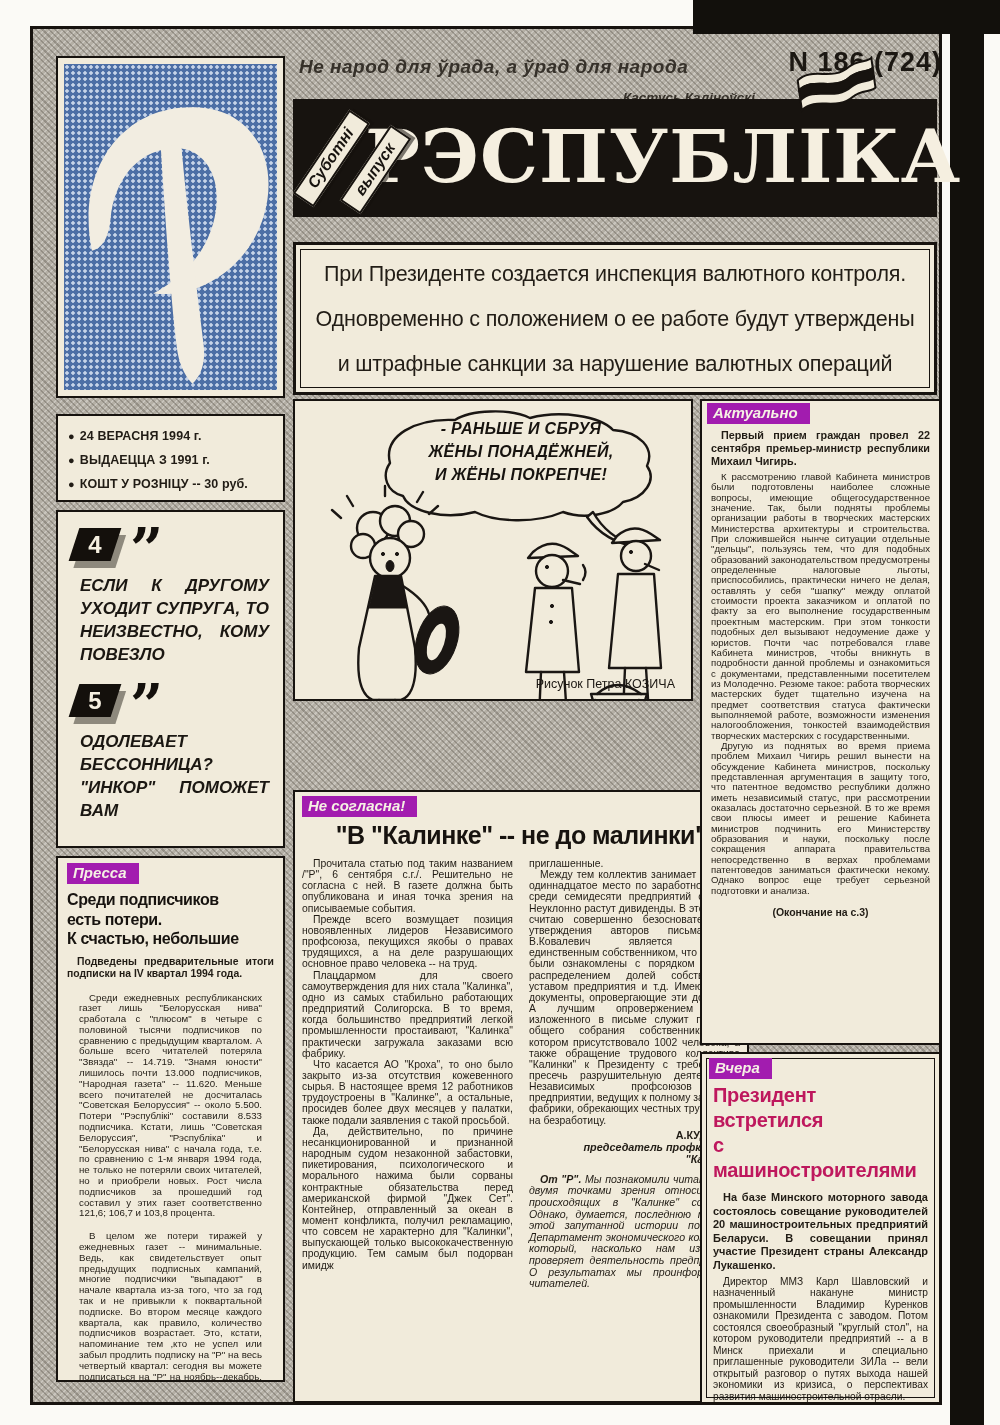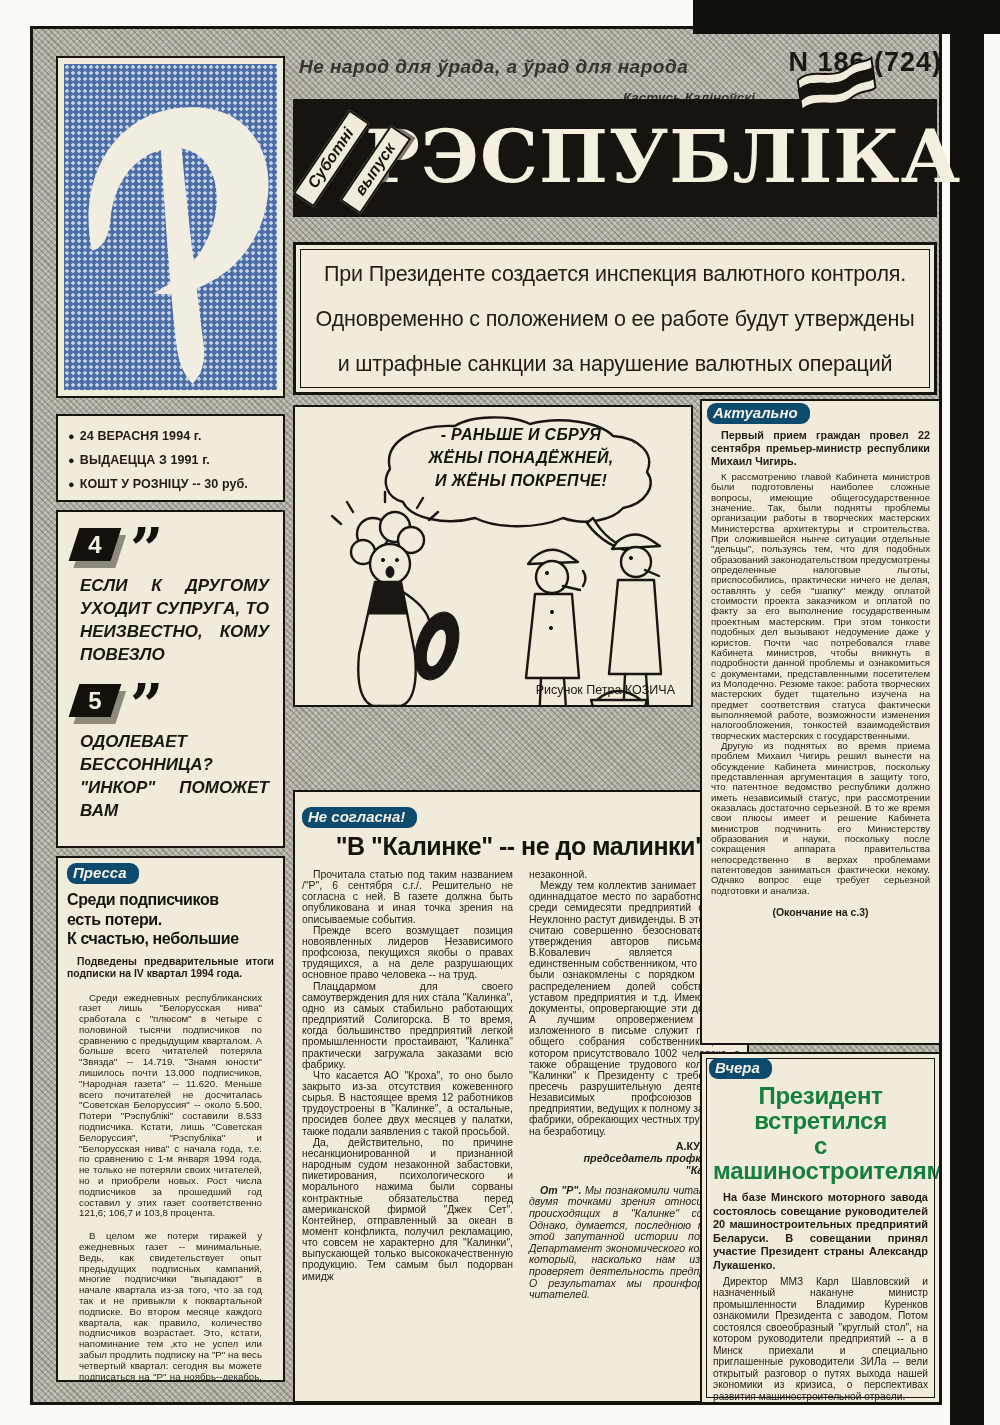--- a/index.html
+++ b/index.html
@@ -42,57 +42,57 @@
   
   .teasers{left:56px;top:510px;width:229px;height:338px;padding:12px 8px 0 10px;}
   .badge-row{position:relative;height:44px;margin-bottom:6px;}
   .badge{position:absolute;left:6px;top:4px;width:42px;height:33px;}
   .badge .sh{position:absolute;inset:0;background:#8e897d;transform:skewX(-18deg) translate(7px,7px);}
   .badge .bg{position:absolute;inset:0;background:#14100c;transform:skewX(-18deg);}
   .badge .num{position:absolute;inset:0;color:#f5efe0;font-weight:bold;font-size:24px;line-height:33px;text-align:center;}
   .quote{position:absolute;left:62px;top:-4px;font-family:"DejaVu Serif",serif;font-weight:bold;font-size:58px;line-height:58px;color:#14100c;}
   .teaser-text{font-size:17px;font-weight:bold;font-style:italic;line-height:23px;text-align:justify;margin:6px 6px 14px 12px;color:#1b1712;}
   
-  .slabel{display:inline-block;background:#0c4a6e;color:#f6f1e4;font-style:italic;font-weight:bold;font-size:15px;padding:1px 12px 3px 6px;border-radius:9px;}
+  .slabel{display:inline-block;background:#a21caf;color:#f6f1e4;font-style:italic;font-weight:bold;font-size:15px;padding:1px 12px 3px 6px;}
   
   .pressa{left:56px;top:856px;width:229px;height:526px;padding:5px 9px;}
   .disp{font-weight:bold;color:#17130f;letter-spacing:-.4px;}
   .pressa-headline{font-size:16px;line-height:19.5px;margin-top:6px;}
   .pressa-lead{font-size:10.4px;font-weight:bold;line-height:12.5px;margin-top:7px;text-align:justify;text-indent:10px;}
   .pressa-body p{margin:12px;font-size:9.7px;line-height:10.8px;text-align:justify;text-indent:10px;}
   .pressa-body{margin-top:3px;}
   .sig-right{text-align:right;font-weight:bold;font-style:italic;font-size:10.5px;margin-top:4px;}
   
-  .cartoon{left:293px;top:399px;width:400px;height:302px;border-width:2px;margin-top:6px;}
+  .cartoon{left:293px;top:399px;width:400px;height:302px;border-width:2px;}
   .cartoon svg{position:absolute;left:0;top:6px;width:396px;height:332px;}
   .bubble-text{position:absolute;left:78px;top:16px;width:296px;text-align:center;font-weight:bold;font-style:italic;
     font-size:16px;line-height:23px;color:#17130f;letter-spacing:.3px;}
   .cartoon-caption{position:absolute;right:16px;bottom:8px;font-weight:normal;font-size:12.5px;color:#1b1712;}
   
-  .kalinka{left:293px;top:790px;width:456px;height:613px;padding:15px 7px;}
+  .kalinka{left:293px;top:790px;width:456px;height:613px;padding:4px 7px;}
   .kalinka-headline{text-align:center;font-size:25px;line-height:28px;margin-top:4px;letter-spacing:-.5px;}
   .cols{display:flex;gap:16px;margin-top:9px;}
   .col{flex:1;min-width:0;}
   .col p{margin:0;font-size:10.4px;line-height:11.15px;text-align:justify;text-indent:11px;}
   .k-sig{text-align:right;font-size:10.8px;font-weight:bold;margin-top:3px;}
   .k-sig .t{font-style:italic;}
   .k-note{margin-top:9px !important;font-style:italic;font-size:10.6px !important;line-height:11.6px !important;}
   .k-note b{font-style:italic;}
   
   .aktualno{left:700px;top:399px;width:241px;height:646px;padding:0 9px 4px;}
   .aktualno .slabel,.vchera .slabel{position:relative;left:-4px;top:2px;}
   .akt-headline{text-align:right;font-size:20px;line-height:25px;margin-top:5px;padding-right:2px;}
   .akt-lead{font-size:10.8px;font-weight:bold;line-height:13px;margin-top:7px;text-align:justify;text-indent:10px;}
   .akt-body p{margin:0;font-size:9.6px;line-height:10.35px;text-align:justify;text-indent:10px;}
   .akt-body{margin-top:4px;}
   .akt-cont{text-align:center;font-weight:bold;font-size:10.5px;margin-top:10px;}
   
   .vchera{left:700px;top:1052px;width:241px;height:352px;padding:2px 11px;}
   .vchera-inner-border{position:absolute;inset:4px;border:1.5px solid #17130f;pointer-events:none;}
-  .vch-headline{text-align:center;font-size:24px;line-height:25px;margin-top:6px;color:#15803d;letter-spacing:-.3px;}
+  .vch-headline{font-size:20px;line-height:25px;margin-top:6px;color:#be185d;letter-spacing:-.3px;}
   .vch-lead{font-size:11px;font-weight:bold;line-height:13.6px;margin-top:8px;text-align:justify;text-indent:10px;}
   .vch-body{margin:3px 0 0;font-size:10.2px;line-height:11.5px;text-align:justify;text-indent:10px;}
   .ink{stroke:#1a1613;fill:none;stroke-width:2.4;stroke-linecap:round;stroke-linejoin:round;}
   .inkfill{fill:#f1ebdb;stroke:#1a1613;stroke-width:2.4;stroke-linejoin:round;}
   .dark{fill:#1a1613;stroke:#1a1613;}
 </style>
 </head>
 <body>
 
 <div class="page">
@@ -242,21 +242,21 @@
     <div class="disp kalinka-headline">"В "Калинке" -- не до малинки"</div>
     <div class="cols">
       <div class="col">
         <p>Прочитала статью под таким названием /"Р", 6 сентября с.г./. Решительно не согласна с ней. В газете должна быть опубликована и иная точка зрения на описываемые события.</p>
         <p>Прежде всего возмущает позиция новоявленных лидеров Независимого профсоюза, пекущихся якобы о правах трудящихся, а на деле разрушающих основное право человека -- на труд.</p>
         <p>Плацдармом для своего самоутверждения для них стала "Калинка", одно из самых стабильно работающих предприятий Солигорска. В то время, когда большинство предприятий легкой промышленности простаивают, "Калинка" практически загружала заказами всю фабрику.</p>
         <p>Что касается АО "Кроха", то оно было закрыто из-за отсутствия кожевенного сырья. В настоящее время 12 работников трудоустроены в "Калинке", а остальные, просидев более двух месяцев у палатки, также подали заявления с такой просьбой.</p>
         <p>Да, действительно, по причине несанкционированной и признанной народным судом незаконной забастовки, пикетирования, психологического и морального нажима были сорваны контрактные обязательства перед американской фирмой "Джек Сет". Контейнер, отправленный за океан в момент конфликта, получил рекламацию, что совсем не характерно для "Калинки", выпускающей только высококачественную продукцию. Тем самым был подорван имидж</p>
       </div>
       <div class="col">
-        <p style="text-indent:0;">незаконной.</p>
+        <p style="text-indent:0;">приглашенные.</p>
         <p>Между тем коллектив занимает прочное одиннадцатое место по заработной плате среди семидесяти предприятий отрасли. Неуклонно растут дивиденды. В этой связи считаю совершенно безосновательными утверждения авторов письма, что В.Ковалевич является якобы единственным собственником, что люди не были ознакомлены с порядком выкупа, распределением долей собственника, уставом предприятия и т.д. Имеются все документы, опровергающие эти домыслы. А лучшим опровержением всего изложенного в письме служит протокол общего собрания собственников, на котором присутствовало 1002 человека, а также обращение трудового коллектива "Калинки" к Президенту с требованием пресечь разрушительную деятельность Независимых профсоюзов на предприятии, ведущих к полному закрытию фабрики, обрекающих честных тружеников на безработицу.</p>
         <div class="k-sig">
           <div>А.КУДЕЛКО,</div>
           <div class="t">председатель профкома НП</div>
           <div class="t">"Калинка"</div>
         </div>
         <p class="k-note"><b>От "Р".</b><span> Мы познакомили читателей с двумя точками зрения относительно происходящих в "Калинке" событий. Однако, думается, последнюю точку в этой запутанной истории поставит Департамент экономического контроля, который, насколько нам известно, проверяет деятельность предприятия. О результатах мы проинформируем читателей.</span></p>
       </div>
     </div>
   </div>

